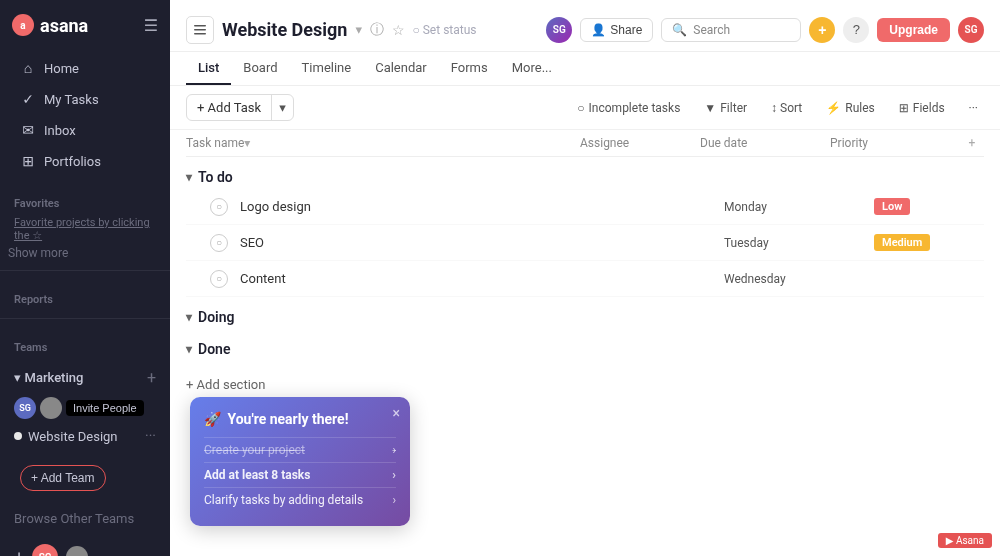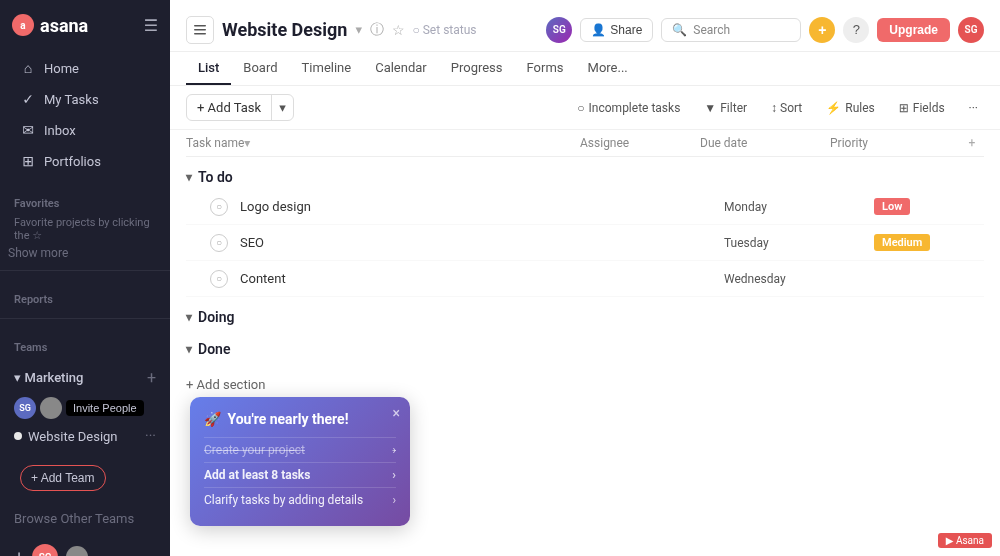--- a/index.html
+++ b/index.html
@@ -127,21 +127,21 @@
       <span class="nav-icon">✉</span>
       <span>Inbox</span>
     </div>
     <div class="nav-item">
       <span class="nav-icon">⊞</span>
       <span>Portfolios</span>
     </div>
   </div>
 
   <div class="sidebar-section-label">Favorites</div>
-  <div style="padding: 2px 14px; color: #6b6c7e; font-size: 11px;">Favorite projects by clicking the ☆</div>
+  <div style="padding: 2px 14px; color: #6b6c7e; font-size: 11px; text-decoration: underline;">Favorite projects by clicking the ☆</div>
   <div class="show-more">Show more</div>
 
   <hr class="sidebar-divider">
 
   <div class="sidebar-section-label">Reports</div>
 
   <hr class="sidebar-divider">
 
   <div class="sidebar-section-label">Teams</div>
 
@@ -213,21 +213,20 @@
       <button class="upgrade-btn">Upgrade</button>
       <div style="width:26px;height:26px;border-radius:50%;background:#e55353;display:flex;align-items:center;justify-content:center;color:white;font-size:10px;font-weight:600;">SG</div>
     </div>
   </div>
 
   <div class="tabs">
     <div class="tab active">List</div>
     <div class="tab">Board</div>
     <div class="tab">Timeline</div>
     <div class="tab">Calendar</div>
-    <div class="tab">Progress</div>
     <div class="tab">Forms</div>
     <div class="tab">More...</div>
   </div>
 
   <div class="toolbar">
     <div class="toolbar-left">
       <div class="add-task-btn">
         <div class="add-task-main">+ Add Task</div>
         <div class="add-task-arrow">▾</div>
       </div>

